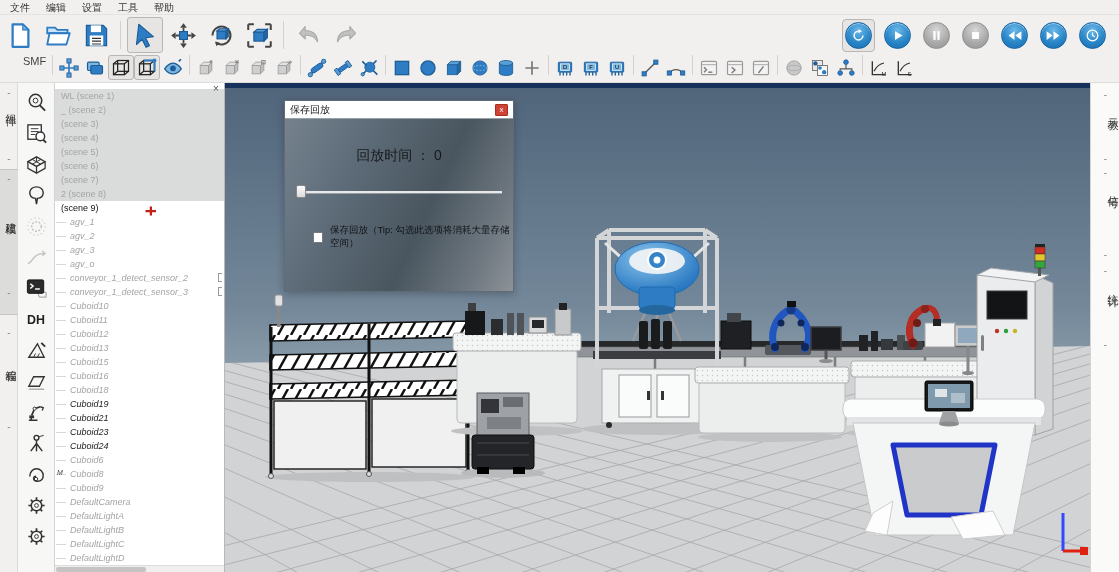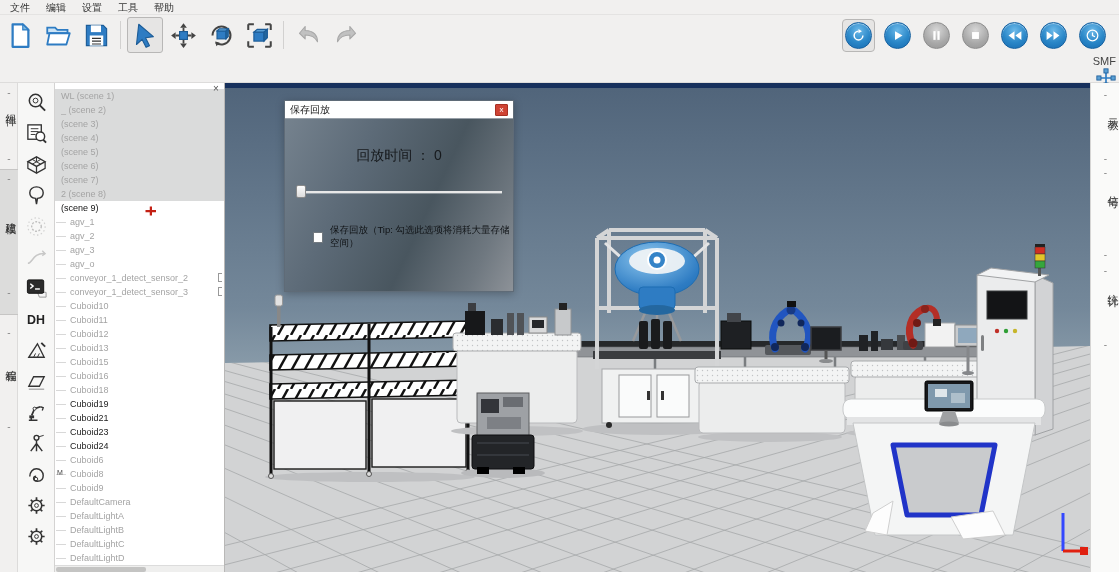--- a/index.html
+++ b/index.html
@@ -23,21 +23,21 @@
 
   
   .pbw{width:33px;height:33px;display:flex;align-items:center;justify-content:center;border:1px solid transparent;border-radius:4px;}
   .pbw.pressed{background:#e6e5e4;border-color:#b8b7b6;}
   .pb{width:27px;height:27px;border-radius:50%;display:flex;align-items:center;justify-content:center;}
   .pb svg{width:15px;height:15px;}
   .pb.blue{background:radial-gradient(circle at 50% 30%,#6cb9e9 0%,#2a87c8 55%,#156ab0 100%);border:1px solid #1460a0;box-shadow:inset 0 1px 1px rgba(255,255,255,.5);}
   .pb.gray{background:radial-gradient(circle at 50% 30%,#d8d8d8 0%,#a8a8a8 60%,#949494 100%);border:1px solid #8d8d8d;}
 
   
-  #tb2{position:absolute;left:0;top:55px;width:100%;height:28px;background:#f1f0ef;display:flex;align-items:flex-end;padding-left:0;border-bottom:1px solid #dddcdb;flex-direction:column;}
+  #tb2{position:absolute;left:0;top:55px;width:100%;height:28px;background:#f1f0ef;display:flex;align-items:flex-start;padding-left:20px;border-bottom:1px solid #dddcdb;}
   #tb2-label{font-size:11px;color:#444;padding:0 3px;}
   .tb2{width:26px;height:25px;display:flex;align-items:center;justify-content:center;border:1px solid transparent;border-radius:3px;}
   .tb2 svg{width:20px;height:20px;}
   .tb2.pressed{background:#e6e5e4;border-color:#b8b7b6;}
 
   
   #main{position:absolute;left:0;top:83px;width:1119px;height:489px;}
 
   
   #ltabs{position:absolute;left:0;top:0;width:18px;height:100%;background:#f1f0ef;border-right:1px solid #dcdbda;}
@@ -50,21 +50,21 @@
   .ls{width:28px;height:26px;display:flex;align-items:flex-end;justify-content:center;border-radius:3px;}
   .ls svg{width:23px;height:23px;}
   .ls.disabled{opacity:.5;}
 
   
   #treepanel{position:absolute;left:55px;top:0;width:170px;height:100%;background:#ffffff;border-right:1px solid #b9b8b7;overflow:hidden;}
   #tree-close{position:absolute;top:0px;right:2px;font-size:10px;color:#555;width:12px;height:12px;line-height:12px;text-align:center;z-index:3;}
   #treerows{position:absolute;left:0;top:6px;width:100%;}
   .trow{position:relative;height:14px;display:flex;align-items:center;padding-left:6px;}
   .trow.group{background:#dadbdb;}
-  .trow.child{padding-left:15px;}
+  .trow.child{padding-left:15px;font-style:italic;}
   .trow.child::before{content:"";position:absolute;left:1px;top:7px;width:10px;height:1px;background:#d8d8d8;}
   .tlabel{font-size:9px;color:#222;white-space:nowrap;overflow:hidden;}
   .trow.dim .tlabel{color:#a4a4a4;}
   .trow.sel .tlabel{color:#111;}
   .red-marker{position:absolute;left:90px;top:2px;width:12px;height:11px;}
   .m-marker{position:absolute;left:2px;top:2px;font-size:7px;color:#444;}
   .tbadge{position:absolute;right:2px;top:2px;width:4px;height:9px;border-left:1px solid #999;border-top:1px solid #999;border-bottom:1px solid #999;}
   #hscroll{position:absolute;left:0;bottom:0;width:100%;height:7px;background:#efefee;border-top:1px solid #dcdcdc;}
   #hscroll-thumb{position:absolute;left:1px;top:1px;width:90px;height:5px;background:#c4c4c3;border-radius:2px;}
 

